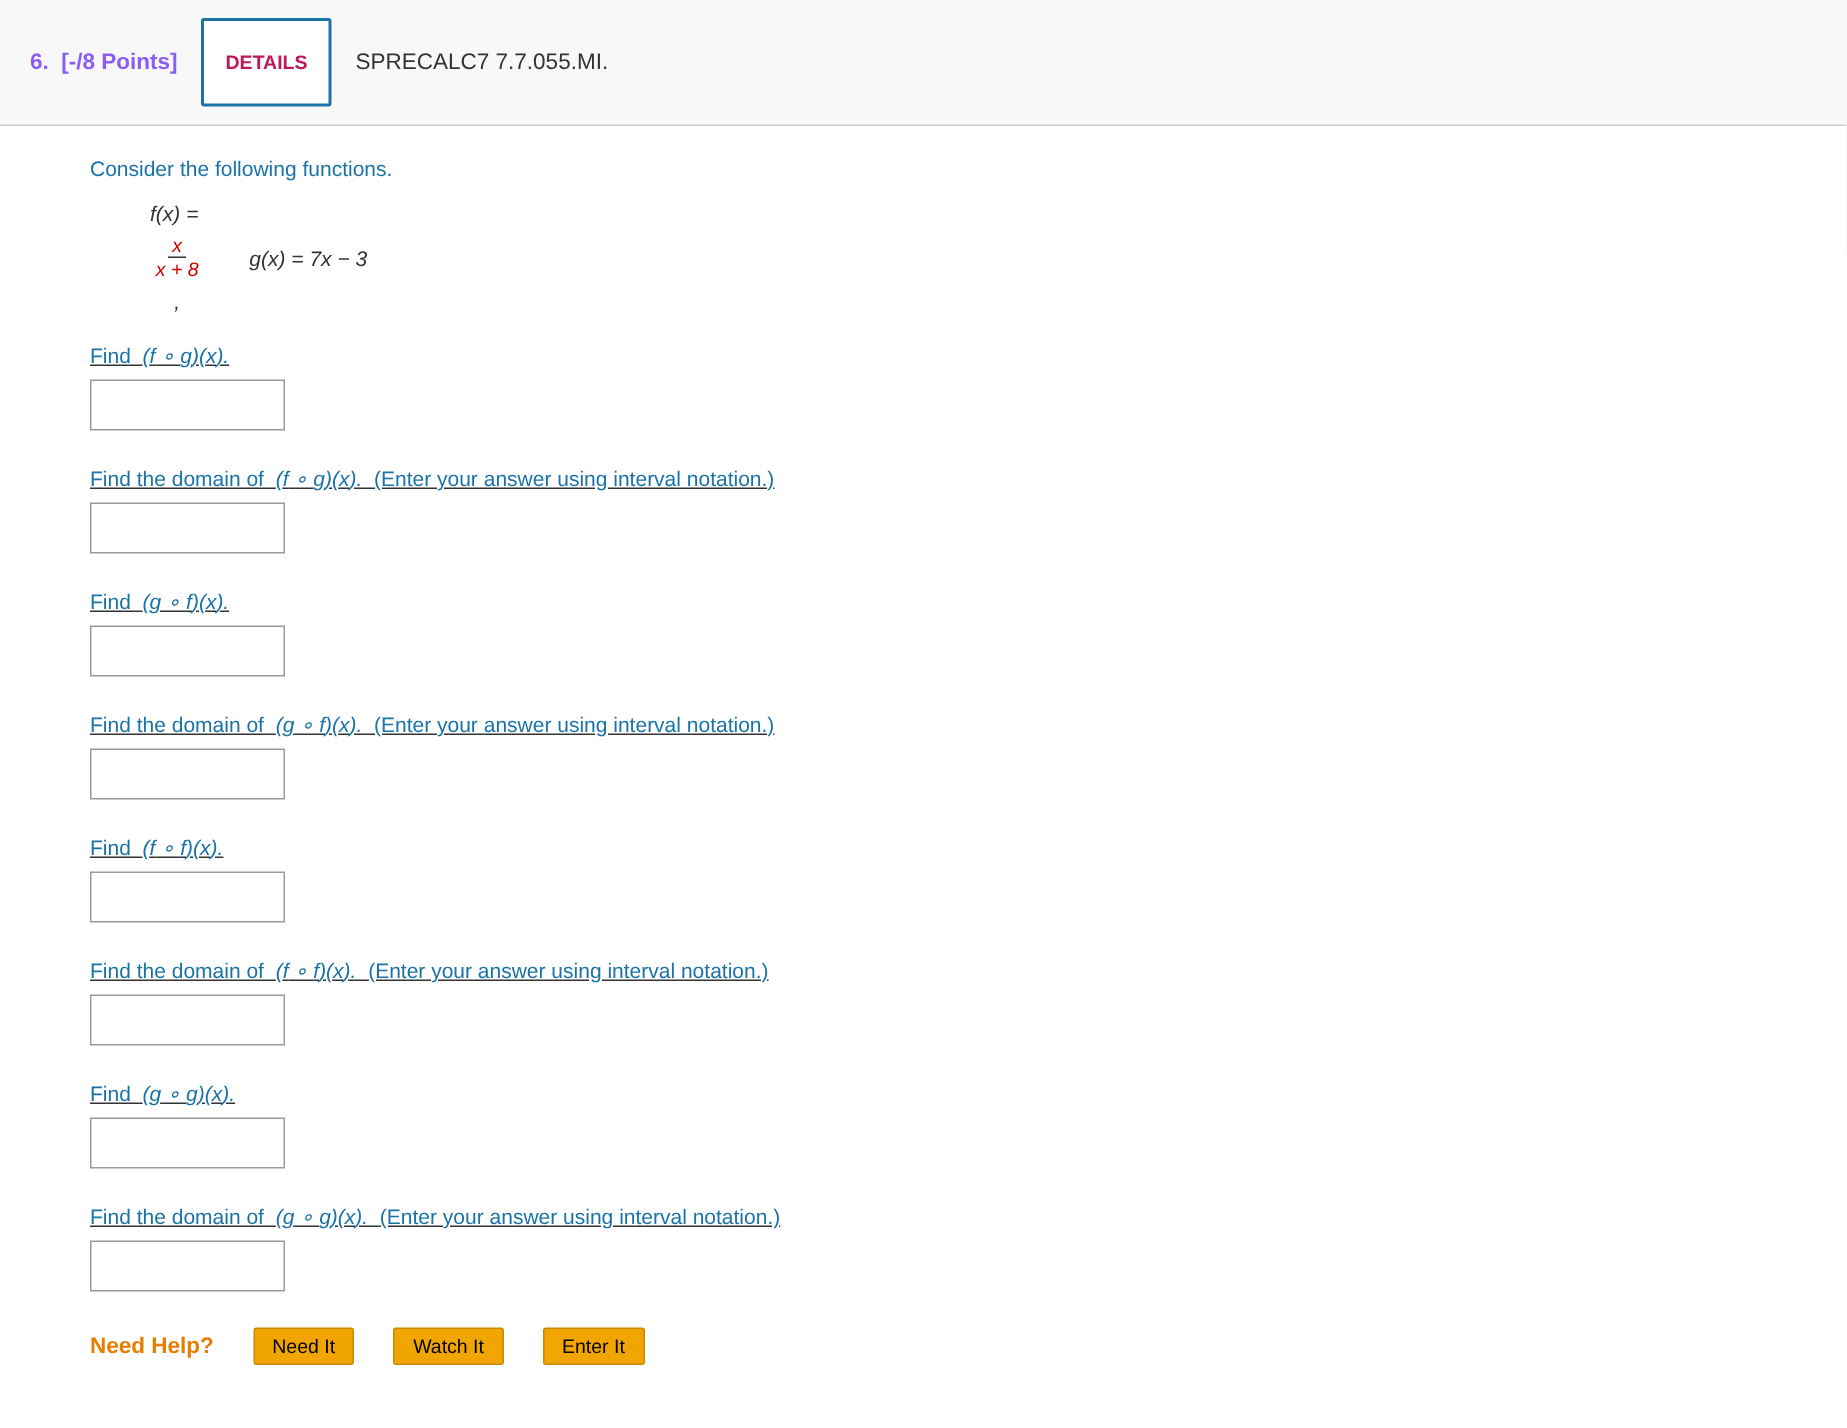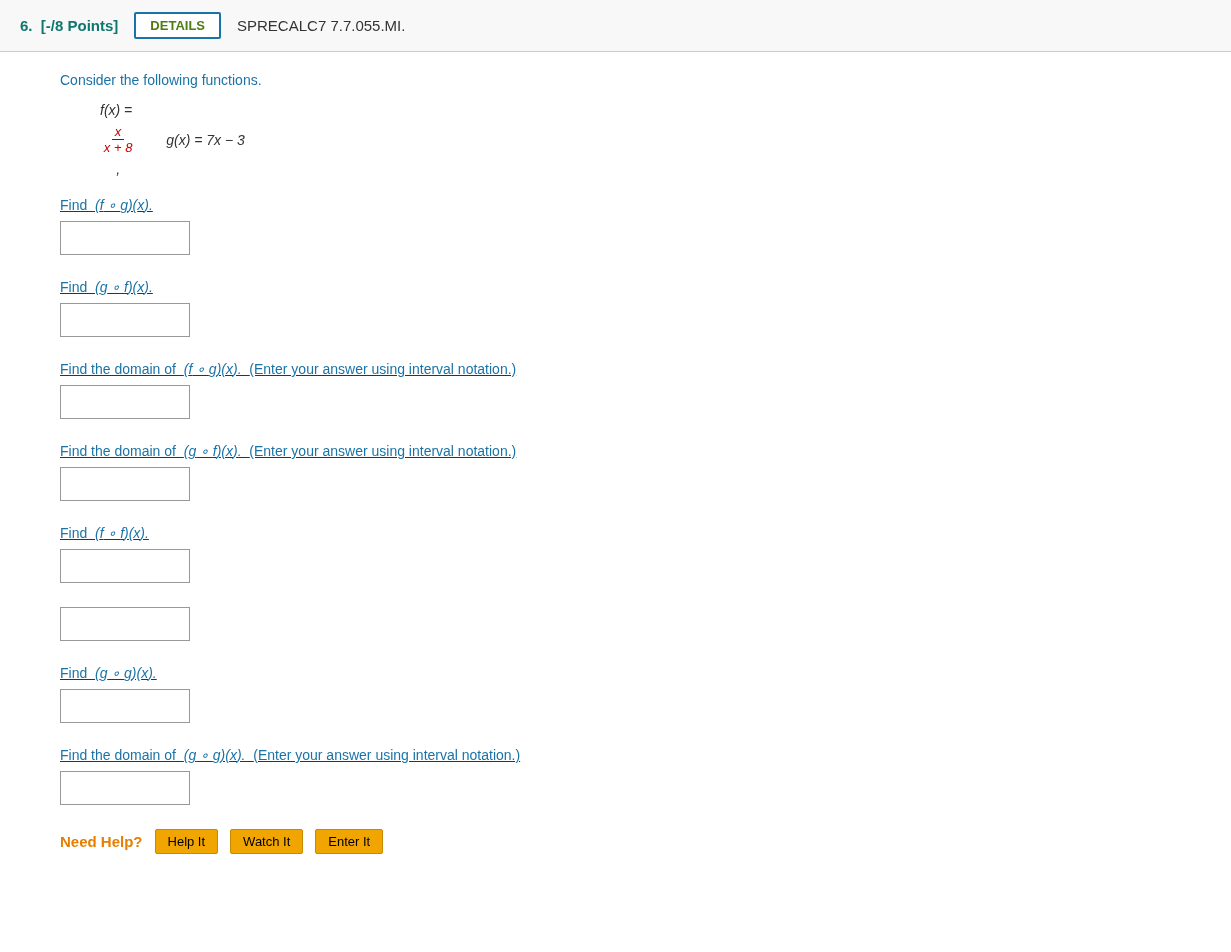--- a/index.html
+++ b/index.html
@@ -19,28 +19,28 @@
       display: flex;
       align-items: center;
       padding: 12px 20px;
       border-bottom: 1px solid #ccc;
       background: #f8f8f8;
       gap: 16px;
     }
     .problem-number {
       font-size: 15px;
       font-weight: bold;
-      color: #0f766e;
+      color: #8b5cf6;
       white-space: nowrap;
     }
     .details-btn {
       border: 2px solid #1a73a7;
       background: #fff;
-      color: #4d7c0f;
-      padding: 4px 14px;
+      color: #be185d;
+      padding: 20px 14px;
       font-size: 13px;
       font-weight: bold;
       cursor: pointer;
       border-radius: 2px;
     }
     .problem-code {
       font-size: 15px;
       color: #333;
       font-weight: normal;
     }
@@ -102,21 +102,21 @@
     }
     .answer-box {
       width: 130px;
       height: 34px;
       border: 1px solid #999;
       display: block;
     }
     .need-help-section {
       display: flex;
       align-items: center;
-      gap: 12px;
+      gap: 26px;
       margin-top: 20px;
     }
     .need-help-label {
       color: #e67e00;
       font-size: 15px;
       font-weight: bold;
     }
     .help-btn {
       background: #f0a500;
       color: #000;
@@ -163,64 +163,67 @@
 
     <div class="question-block">
       <p class="question-label">
         <span>Find&nbsp;&nbsp;</span><span class="math">(<em>f</em> ∘ <em>g</em>)(<em>x</em>).</span>
       </p>
       <input type="text" class="answer-box" style="">
     </div>
 
     <div class="question-block">
       <p class="question-label">
+        <span>Find the domain of&nbsp;&nbsp;</span><span class="math">(<em>f</em> ∘ <em>g</em>)(<em>x</em>).&nbsp;&nbsp;</span><span>(Enter your answer using interval notation.)</span>
+      </p>
+      <input type="text" class="answer-box" style="">
+    </div>
+
+    <div class="question-block">
+      <p class="question-label">
         <span>Find&nbsp;&nbsp;</span><span class="math">(<em>g</em> ∘ <em>f</em>)(<em>x</em>).</span>
       </p>
       <input type="text" class="answer-box" style="">
     </div>
 
     <div class="question-block">
       <p class="question-label">
-        <span>Find the domain of&nbsp;&nbsp;</span><span class="math">(<em>f</em> ∘ <em>g</em>)(<em>x</em>).&nbsp;&nbsp;</span><span>(Enter your answer using interval notation.)</span>
-      </p>
-      <input type="text" class="answer-box" style="">
-    </div>
-
-    <div class="question-block">
-      <p class="question-label">
         <span>Find the domain of&nbsp;&nbsp;</span><span class="math">(<em>g</em> ∘ <em>f</em>)(<em>x</em>).&nbsp;&nbsp;</span><span>(Enter your answer using interval notation.)</span>
       </p>
       <input type="text" class="answer-box" style="">
     </div>
 
     <div class="question-block">
       <p class="question-label">
         <span>Find&nbsp;&nbsp;</span><span class="math">(<em>f</em> ∘ <em>f</em>)(<em>x</em>).</span>
       </p>
       <input type="text" class="answer-box" style="">
     </div>
 
     <div class="question-block">
+      <p class="question-label">
+        <span>Find the domain of&nbsp;&nbsp;</span><span class="math">(<em>f</em> ∘ <em>f</em>)(<em>x</em>).&nbsp;&nbsp;</span><span>(Enter your answer using interval notation.)</span>
+      </p>
       <input type="text" class="answer-box" style="">
     </div>
 
     <div class="question-block">
       <p class="question-label">
         <span>Find&nbsp;&nbsp;</span><span class="math">(<em>g</em> ∘ <em>g</em>)(<em>x</em>).</span>
       </p>
       <input type="text" class="answer-box" style="">
     </div>
 
     <div class="question-block">
       <p class="question-label">
         <span>Find the domain of&nbsp;&nbsp;</span><span class="math">(<em>g</em> ∘ <em>g</em>)(<em>x</em>).&nbsp;&nbsp;</span><span>(Enter your answer using interval notation.)</span>
       </p>
       <input type="text" class="answer-box" style="">
     </div>
 
     <div class="need-help-section">
       <span class="need-help-label">Need Help?</span>
-      <button class="help-btn">Help It</button>
+      <button class="help-btn">Need It</button>
       <button class="help-btn">Watch It</button>
       <button class="help-btn">Enter It</button>
     </div>
   </div>
 </div>
 
 </body></html>

